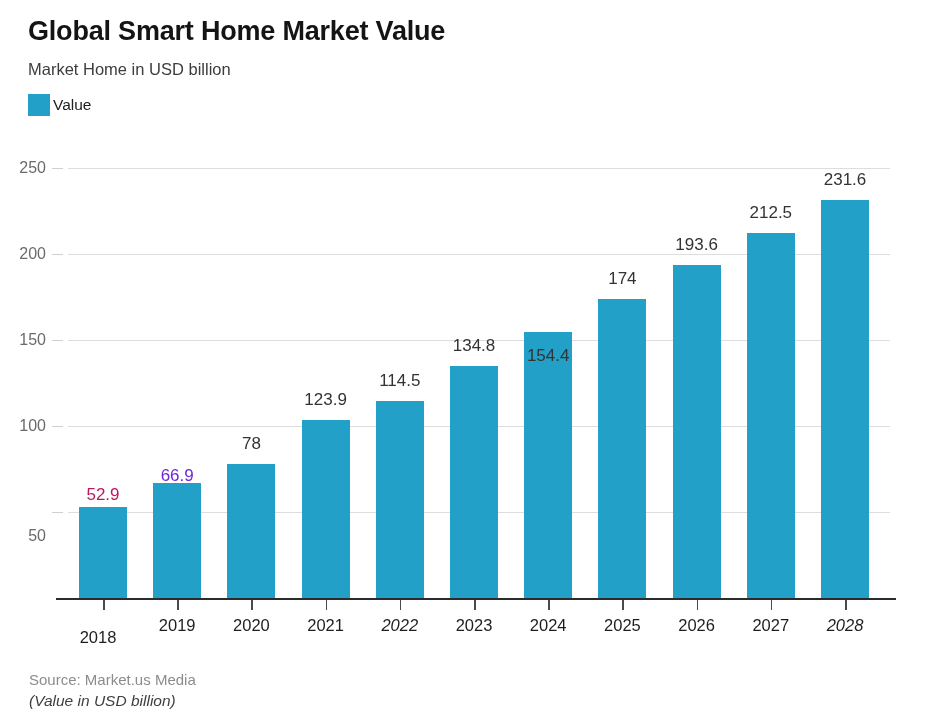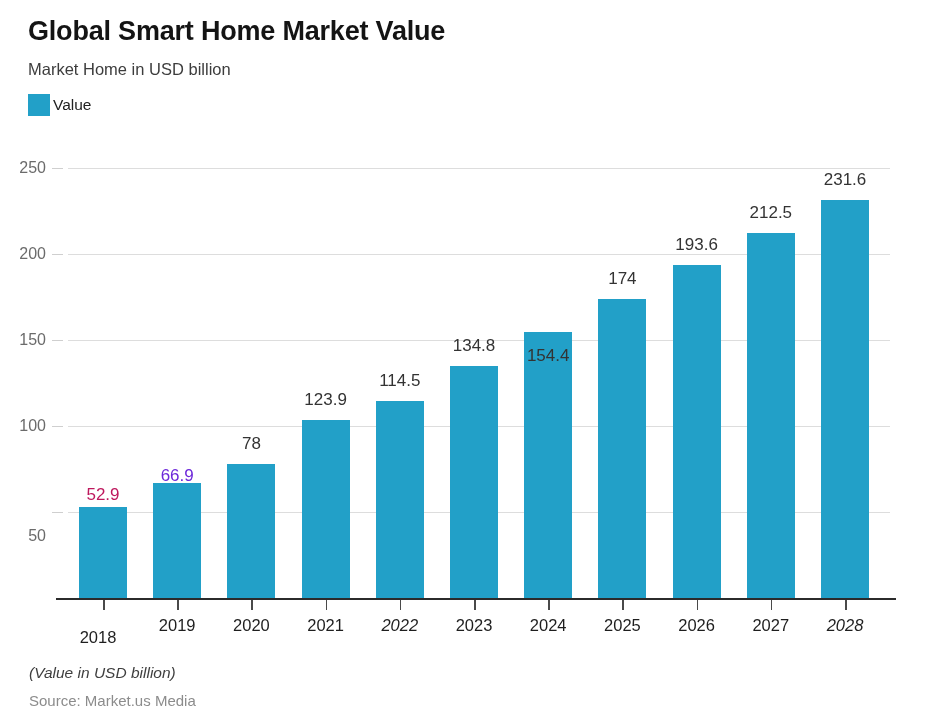--- a/index.html
+++ b/index.html
@@ -227,17 +227,17 @@
       <div class="xtick-mark" style="left: 770.8px;"></div>
       <div class="xtick-label" style="left: 728.8px; width: 84px;">2027</div>
       <div class="bar" style="left: 821px; width: 48px; height: 398.352px; background: rgb(34, 160, 200);"></div>
       <div class="bar-value-label" style="left: 795px; width: 100px; top: 169.648px; color: rgb(51, 51, 51);">231.6</div>
       <div class="xtick-mark" style="left: 845px;"></div>
       <div class="xtick-label" style="left: 803px; width: 84px; font-style: italic;">2028</div>
       <div id="x-axis-line" style="background: rgb(43, 43, 43);"></div>
     </div>
 
   <div id="chart-footer">
+    <p id="footer-source">Source: Market.us Media</p>
     <p id="footer-note">(Value in USD billion)</p>
-    <p id="footer-source">Source: Market.us Media</p>
   </div>
 
 </div>
 
 </body></html>

